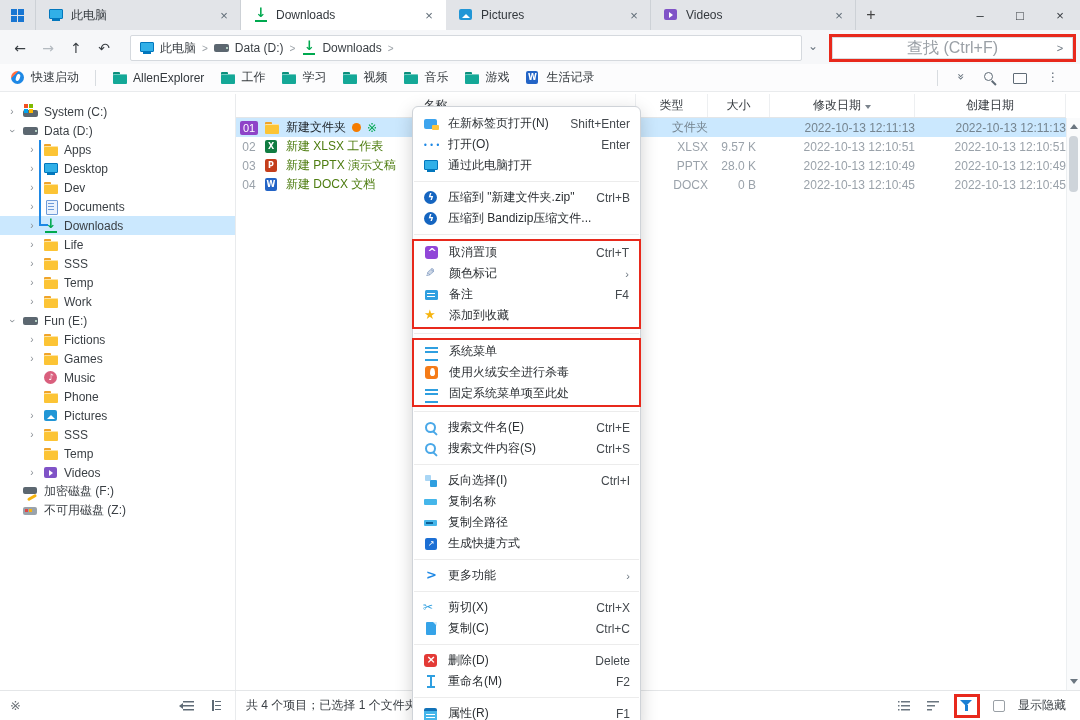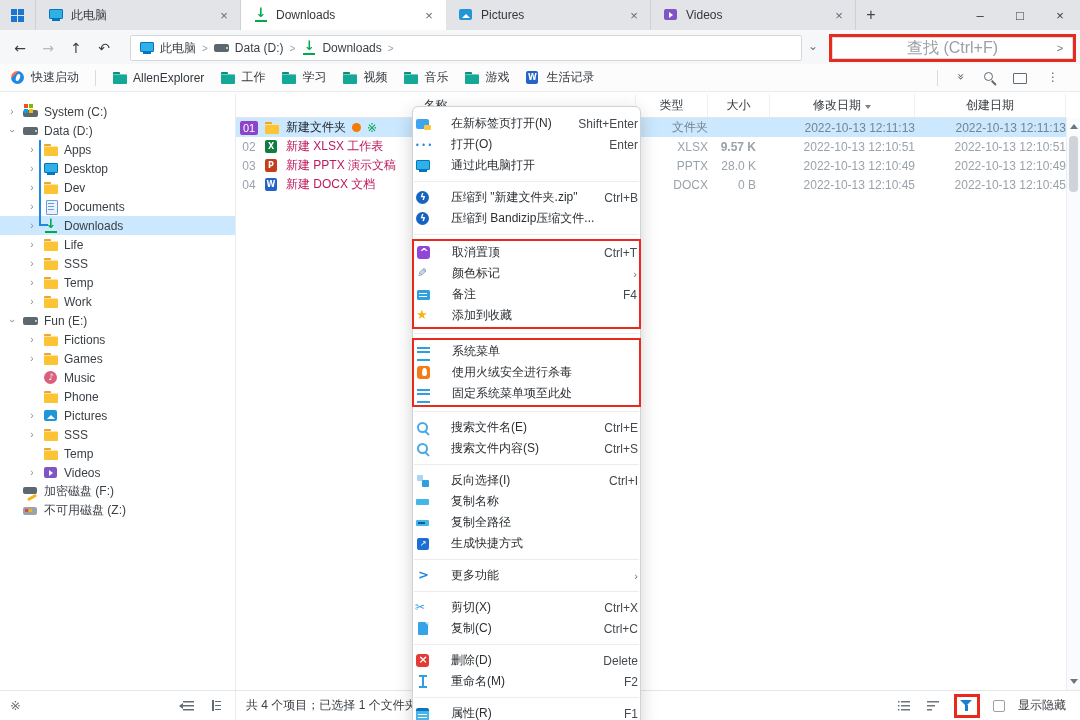--- a/index.html
+++ b/index.html
@@ -55,38 +55,38 @@
   .fhdr .hc { display:flex; align-items:center; justify-content:center; gap:4px; border-right:1px solid #edeff1; height:100%; }
   .hdr-sort { width:0; height:0; border-left:3px solid transparent; border-right:3px solid transparent; border-top:4px solid #7a838c; margin-top:2px; }
   .frow { display:flex; height:19px; align-items:center; color:#9aa2aa; }
   .frow.selected { background:#cbe8fe; }
   .frow.selected .fname { color:#20262b; }
   .frow.selected .fc { color:#75848f; }
   .fc { overflow:hidden; white-space:nowrap; }
   .fc.c-name { display:flex; align-items:center; gap:6px; padding-left:4px; }
   .fnum { width:18px; text-align:center; color:#9aa2aa; flex:none; }
   .fnum.badge { background:#8e44c8; color:#fff; border-radius:2px; height:14px; line-height:14px; font-size:11px; }
-  .fname { color:#be185d; }
+  .fname { color:#4d7c0f; }
   .tag-dot { width:9px; height:9px; border-radius:50%; background:#f57c00; flex:none; }
   .tag-mark { color:#00a650; font-family:"DejaVu Sans",sans-serif; }
   .c-type,.c-mod,.c-cre { text-align:right; }
   .c-size { text-align:right; padding-right:14px; }
 
   .vscroll { position:absolute; left:1066px; top:24px; width:14px; height:572px; background:#fafbfc; border-left:1px solid #eceff1; }
   .scr-up,.scr-dn { position:absolute; left:3px; width:0; height:0; border-left:4px solid transparent; border-right:4px solid transparent; }
   .scr-up { top:6px; border-bottom:5px solid #6b7680; }
   .scr-dn { bottom:6px; border-top:5px solid #6b7680; }
   .scr-thumb { position:absolute; left:2px; top:18px; width:9px; height:56px; background:#ced4da; border-radius:4px; }
 
   
   .cmenu { position:absolute; left:412px; top:106px; width:229px; background:#fff; border:1px solid #cfd3d8; border-radius:6px; box-shadow:0 5px 18px rgba(0,0,0,.18); padding:5px 0; z-index:5; }
   .mgroup { padding:1px 0; }
   .mgroup.hl { border:2px solid #e8291c; margin:1px -1px; }
   .msep { height:1px; background:#ececec; margin:4px 1px; }
-  .mitem { height:21px; display:flex; align-items:center; gap:20px; padding:0 2px; color:#2b2f33; }
+  .mitem { height:21px; display:flex; align-items:center; gap:9px; padding:0 10px; color:#2b2f33; }
   .mlabel { flex:1; white-space:nowrap; overflow:hidden; }
   .mshort { color:#44494e; }
   .msub { color:#6b7680; font-size:11px; }
 
   
   .statusbar { position:absolute; left:0; top:690px; width:1080px; height:30px; border-top:1px solid #e4e6e8; background:#fff; display:flex; align-items:center; }
   .sb-left { width:236px; height:100%; border-right:1px solid #e9ebed; display:flex; align-items:center; padding:0 10px; gap:14px; }
   .sb-glyph { color:#6a7076; font-family:"DejaVu Sans",sans-serif; font-size:13px; }
   .sb-spacer { flex:1; }
   .sb-summary { padding-left:10px; color:#3a3f44; }
@@ -429,21 +429,21 @@
             <div class="fc c-mod" style="width: 145px;">2022-10-13  12:11:13</div>
             <div class="fc c-cre" style="width: 151px;">2022-10-13  12:11:13</div>
           </div>
           <div class="frow">
             <div class="fc c-name" style="width: 400px;">
               <span class="fnum">02</span>
               <span class="ic ic-excel"></span>
               <span class="fname">新建 XLSX 工作表</span>
             </div>
             <div class="fc c-type" style="width: 72px;">XLSX</div>
-            <div class="fc c-size" style="width: 62px; font-weight: bold;">9.57 K</div>
+            <div class="fc c-size" style="width: 62px;">9.57 K</div>
             <div class="fc c-mod" style="width: 145px;">2022-10-13  12:10:51</div>
             <div class="fc c-cre" style="width: 151px;">2022-10-13  12:10:51</div>
           </div>
           <div class="frow">
             <div class="fc c-name" style="width: 400px;">
               <span class="fnum">03</span>
               <span class="ic ic-ppt"></span>
               <span class="fname">新建 PPTX 演示文稿</span>
             </div>
             <div class="fc c-type" style="width: 72px;">PPTX</div>

